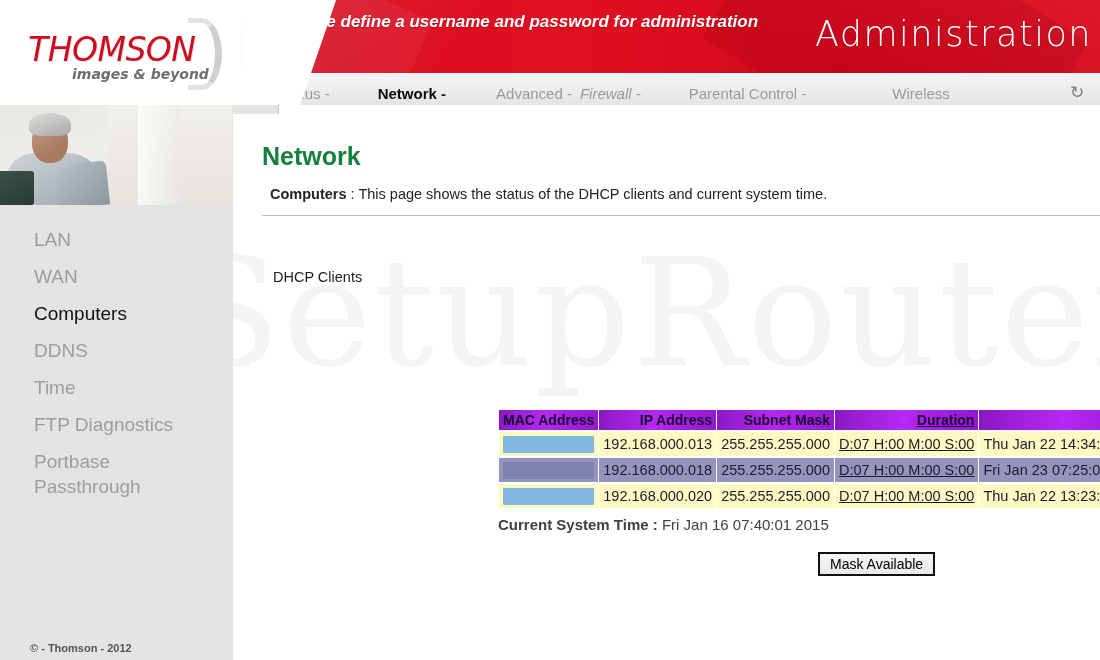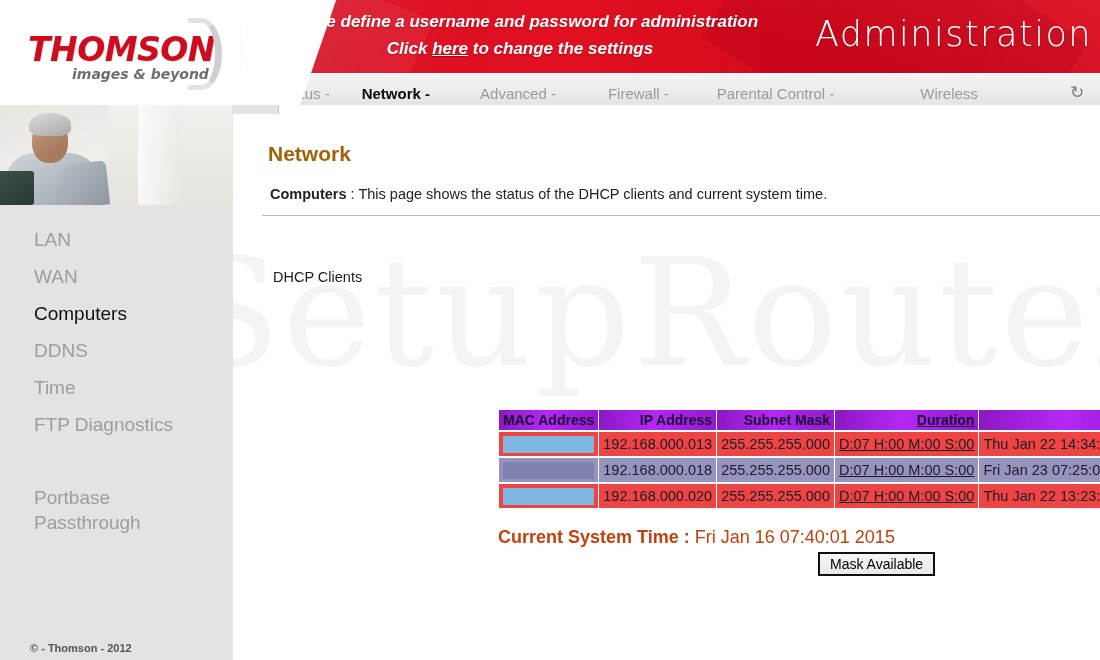--- a/index.html
+++ b/index.html
@@ -97,21 +97,21 @@
   .logo-block {
     position: absolute; left: 0; top: 0;
     width: 240px; height: 105px;
     background: #ffffff;
     z-index: 6;
   }
   .logo-word {
     position: absolute; left: 28px; top: 30px;
     font-family: "DejaVu Sans", sans-serif;
     font-style: italic;
-    font-weight: bold;
+    font-weight: normal;
     font-size: 33px;
     letter-spacing: -0.5px;
     color: #cf0b1e;
     text-shadow: 1px 1px 0 rgba(0,0,0,0.12);
   }
   .logo-tag {
     position: absolute; left: 72px; top: 66px;
     font-family: "DejaVu Sans", sans-serif;
     font-style: italic;
     font-weight: bold;
@@ -218,21 +218,21 @@
     width: 232px;
   }
   .side-item {
     font-size: 19px;
     color: #9d9d9d;
     padding: 6px 0 6px 34px;
     line-height: 25px;
     cursor: pointer;
   }
   .side-item.active { color: #111111; }
-  .side-item.two-line { line-height: 25px; margin-top: 36px; }
+  .side-item.two-line { line-height: 25px; }
   .copyright {
     position: absolute; left: 30px; bottom: 6px;
     font-size: 11px;
     font-weight: bold;
     color: #555555;
   }
 
   
   .main {
     position: absolute; left: 233px; top: 114px;
@@ -246,22 +246,22 @@
     font-size: 150px;
     color: rgba(0,0,0,0.045);
     white-space: nowrap;
     letter-spacing: 2px;
     pointer-events: none;
     z-index: 0;
   }
   .main-inner { position: relative; z-index: 2; }
 
   .page-title {
-    position: absolute; left: 35px; top: 28px;
-    font-size: 21px; font-weight: bold; color: #a16207;
+    position: absolute; left: 29px; top: 28px;
+    font-size: 25px; font-weight: bold; color: #15803d;
   }
   .page-sub {
     position: absolute; left: 37px; top: 72px;
     font-size: 14.5px; color: #222222;
   }
   .page-sub b { font-weight: bold; }
   .rule {
     position: absolute; left: 29px; top: 101px;
     width: 838px; height: 1px;
     background: #b9b9b9;
@@ -289,39 +289,39 @@
     font-size: 14px;
     white-space: nowrap;
     height: 19px;
   }
   .dhcp-table td {
     padding: 2px 4px;
     white-space: nowrap;
     height: 24px;
     font-size: 14.5px;
   }
-  tr.r-odd td  { background: #ef4444; }
+  tr.r-odd td  { background: #fef9c3; }
   tr.r-even td { background: #9494bf; }
   .c-mac    { width: 113px; }
   .c-ip     { width: 126px; }
   .c-mask   { width: 126px; margin-left: 40px; }
   .c-dur    { width: 154px; text-decoration: underline; }
   .c-exp    { width: 188px; }
 
   .mac-redact {
     display: block;
     height: 17px;
     border-radius: 1px;
   }
   tr.r-odd  .mac-redact { background: #7fb7e0; }
   tr.r-even .mac-redact { background: #8181b0; }
 
   .systime {
-    position: absolute; left: 265px; top: 413px;
-    font-size: 18px; color: #c2410c;
+    position: absolute; left: 265px; top: 402px;
+    font-size: 15px; color: #404040;
   }
   .systime b { font-weight: bold; }
 
   .force-btn {
     position: absolute; left: 585px; top: 438px;
     font-family: "Liberation Sans", sans-serif;
     font-size: 14px;
     color: #000000;
     background: linear-gradient(180deg,#f6f6f6 0%, #eaeaea 100%);
     border: 2px solid #111111;
@@ -332,40 +332,39 @@
 </head>
 <body>
 
 <div id="root">
 
   <div class="topbar">
 
     <div class="banner">
       <div class="banner-msg">
         <span>Please define a username and password for administration</span>
-        <span class="l2"><span>Click </span><a href="#">here</a><span> to change the settings</span></span>
       </div>
       <div class="banner-title">Administration</div>
     </div>
 
     <div class="swoosh"></div>
     <div class="swoosh-shadow"></div>
 
     <div class="logo-block">
       <div class="logo-word">THOMSON</div>
       <div class="logo-tag">images &amp; beyond</div>
       <div class="logo-arc"></div>
     </div>
 
     <div class="navbar">
       <div class="nav-items" id="nav-items">
           <div class="nav-item" style="margin-left: 42px;">Status -</div>
-          <div class="nav-item active" style="margin-left: 24px;">Network -</div>
+          <div class="nav-item active" style="margin-left: 40px;">Network -</div>
           <div class="nav-item" style="margin-left: 42px;">Advanced -</div>
-          <div class="nav-item" style="margin-left: 44px;">Firewall -</div>
+          <div class="nav-item" style=" font-style: italic;">Firewall -</div>
           <div class="nav-item" style="margin-left: 40px;">Parental Control -</div>
           <div class="nav-item" style="margin-left: 78px;">Wireless</div>
         </div>
       <div class="nav-refresh">↻</div>
     </div>
   </div>
 
   <div class="sidebar">
     <div class="side-photo">
       <div class="ph-wall"></div>

